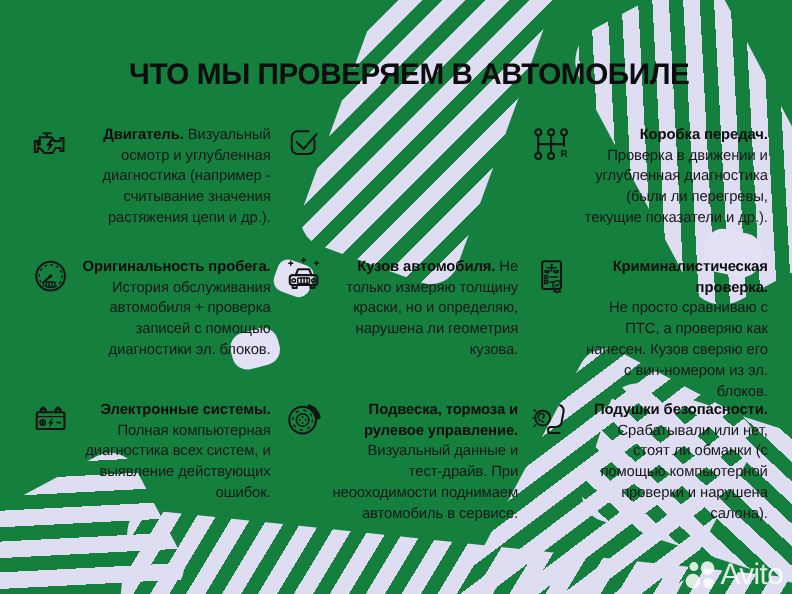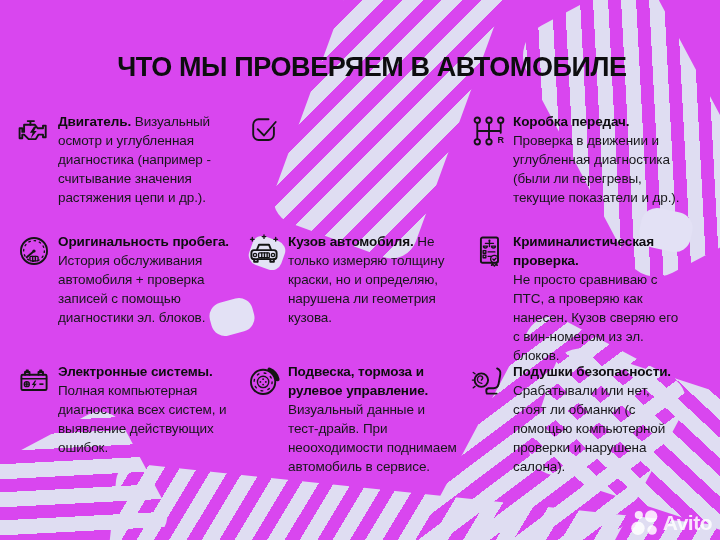--- a/index.html
+++ b/index.html
@@ -1,17 +1,17 @@
 <!DOCTYPE html>
 <html><head>
 <meta charset="utf-8">
 <style>
   html,body{margin:0;padding:0;background:#888;}
   .canvas{
-    position:relative;width:720px;height:540px;background:#d946ef;overflow:hidden;
+    position:relative;width:720px;height:540px;background:#15803d;overflow:hidden;
     font-family:"Liberation Sans",sans-serif;color:#141414;
   }
   
   .track{
     position:absolute;z-index:0;border-radius:26px;
     background-image:repeating-linear-gradient(115deg,#dfddf2 0 15px,rgba(255,255,255,0) 15px 28px);
   }
   .t1{left:318px;top:-80px;width:150px;height:330px;transform:rotate(20deg);}
   .t2{left:568px;top:-10px;width:150px;height:280px;transform:rotate(-28deg);border-radius:34px;}
   .t3{left:455px;top:330px;width:175px;height:320px;transform:rotate(28deg);}
@@ -24,34 +24,34 @@
   .b3{left:640px;top:210px;width:52px;height:40px;transform:rotate(12deg);border-radius:16px;}
 
   
   .title{
     position:absolute;z-index:2;top:52px;left:0;width:100%;box-sizing:border-box;padding-left:24px;
     margin:0;text-align:center;font-size:27px;font-weight:bold;letter-spacing:-.4px;color:#0d0d0f;
   }
 
   
   .grid{
-    position:absolute;z-index:2;left:16px;top:112px;width:682px;
-    display:grid;grid-template-columns:230px 225px 227px;grid-template-rows:120px 130px auto;
+    position:absolute;z-index:2;left:28px;top:112px;width:682px;
+    display:grid;grid-template-columns:230px 225px 227px;grid-template-rows:120px 130px auto;text-align:right;
   }
   .item{display:flex;gap:6px;box-sizing:border-box;padding-right:12px;}
   .item .icon{flex:0 0 36px;width:36px;height:38px;}
   .item .icon svg{width:36px;height:38px;display:block;}
   .item p{margin:0;font-size:13.5px;line-height:19px;letter-spacing:-.1px;color:#17171a;}
   .item b{font-weight:bold;color:#0d0d0f;}
   .nl{display:block;}
 
   
   .watermark{
     position:absolute;z-index:3;right:8px;bottom:2px;display:flex;align-items:center;gap:3px;
-    color:rgba(255,255,255,.85);font-size:21px;font-weight:bold;letter-spacing:-.5px;
+    color:rgba(255,255,255,.85);font-size:27px;font-weight:normal;letter-spacing:-.5px;
   }
   .watermark svg{display:block;}
 
   svg .ln{fill:none;stroke:#141414;stroke-width:2.1;stroke-linecap:round;stroke-linejoin:round;}
   svg .thin{fill:none;stroke:#141414;stroke-width:1.5;stroke-linecap:round;stroke-linejoin:round;}
   svg .fl{fill:#141414;stroke:none;}
 </style>
 </head>
 <body>
 

